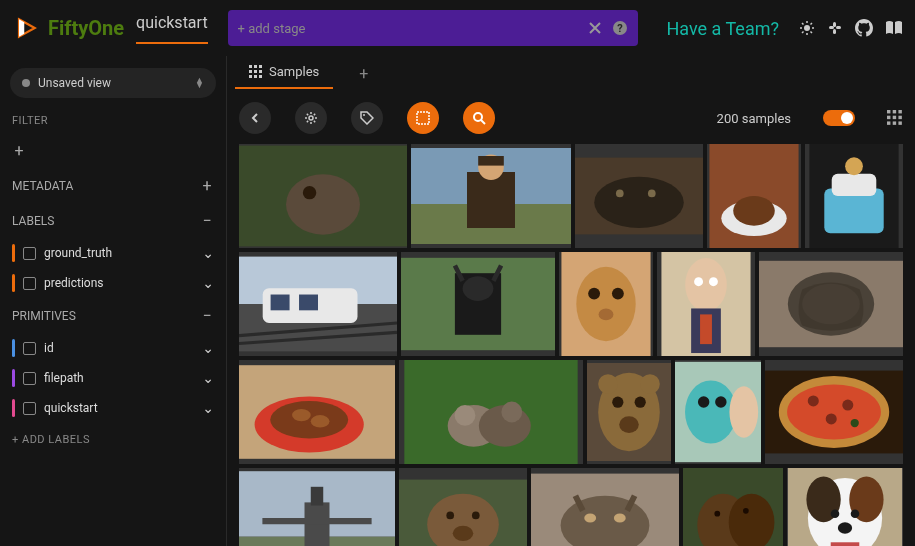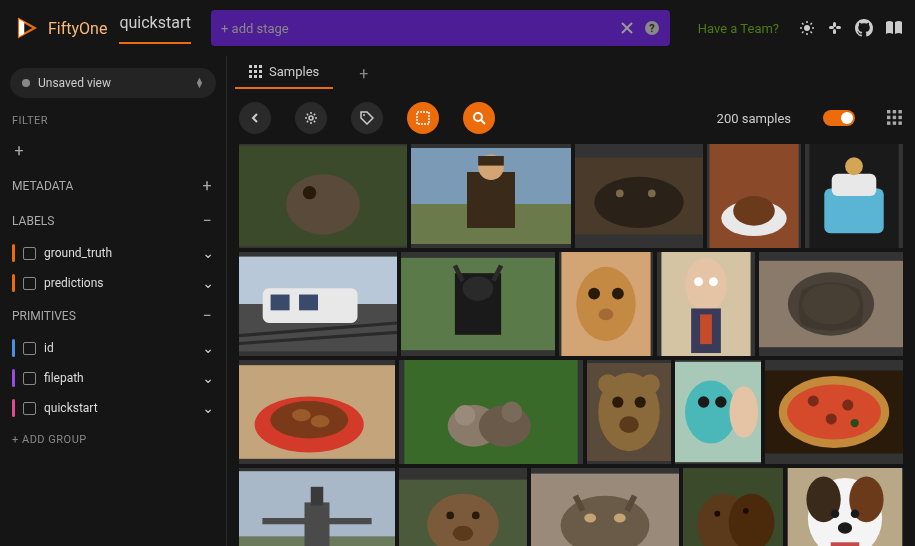--- a/index.html
+++ b/index.html
@@ -1,25 +1,25 @@
 <!DOCTYPE html>
 <html><head>
 <meta charset="utf-8">
 <style>
 *{margin:0;padding:0;box-sizing:border-box;font-family:-apple-system,BlinkMacSystemFont,"Segoe UI",Roboto,sans-serif}
 body{background:#151515;color:#ccc;font-size:13px;overflow:hidden;width:915px;height:546px}
 .topbar{height:56px;display:flex;align-items:center;padding:0 12px;gap:12px;background:#151515}
 .logo-wrap{display:flex;align-items:center;gap:8px}
 .logo-icon{width:28px;height:28px}
-.logo-text{font-size:16px;font-weight:400;color:#fdba74}
+.logo-text{font-size:20px;font-weight:700;color:#4d7c0f}
 .dataset-name{font-size:16px;color:#ccc;border-bottom:2px solid #ec6c0c;padding-bottom:10px}
 .search-area{flex:1;display:flex;align-items:center;background:#4c1d95;border-radius:4px;height:36px;padding:0 10px;margin:0 8px}
 .search-text{flex:1;color:#888;font-size:13px}
 .search-icons{display:flex;gap:10px;align-items:center;color:#999}
-.team-link{color:#4d7c0f;font-size:13px;margin:18px 8px}
+.team-link{color:#14b8a6;font-size:18px;margin:18px 8px}
 .top-icons{display:flex;gap:12px;align-items:center;color:#ccc}
 .top-icons svg,.top-icons .icon{cursor:pointer}
 
 .main{display:flex;height:calc(546px - 56px)}
 .sidebar{width:232px;background:#151515;border-right:1px solid #2a2a2a;display:flex;flex-direction:column;padding:8px 0}
 .view-selector{margin:4px 10px 10px;background:#242424;border-radius:16px;height:30px;display:flex;align-items:center;padding:0 12px;gap:8px}
 .view-dot{width:8px;height:8px;border-radius:50%;background:#888}
 .view-text{flex:1;font-size:12px;color:#ccc}
 .view-arrows{display:flex;flex-direction:column;line-height:5px;font-size:9px;color:#888}
 
@@ -163,21 +163,21 @@
       <span class="txt">filepath</span>
       <span class="chev">⌄</span>
     </div>
     <div class="field-row">
       <span class="color-bar" style="background:#e24a8f"></span>
       <span class="checkbox"></span>
       <span class="txt">quickstart</span>
       <span class="chev">⌄</span>
     </div>
 
-    <div class="add-group">+ ADD GROUP</div>
+    <div class="add-group">+ ADD LABELS</div>
   </div>
 
   <div class="content">
     <div class="tabs">
       <div class="tab active">
         <svg class="grid-icon" viewBox="0 0 14 14">
             <rect x="0" y="0" width="3" height="3" fill="#ccc"></rect>
             <rect x="5" y="0" width="3" height="3" fill="#ccc"></rect>
             <rect x="10" y="0" width="3" height="3" fill="#ccc"></rect>
             <rect x="0" y="5" width="3" height="3" fill="#ccc"></rect>

